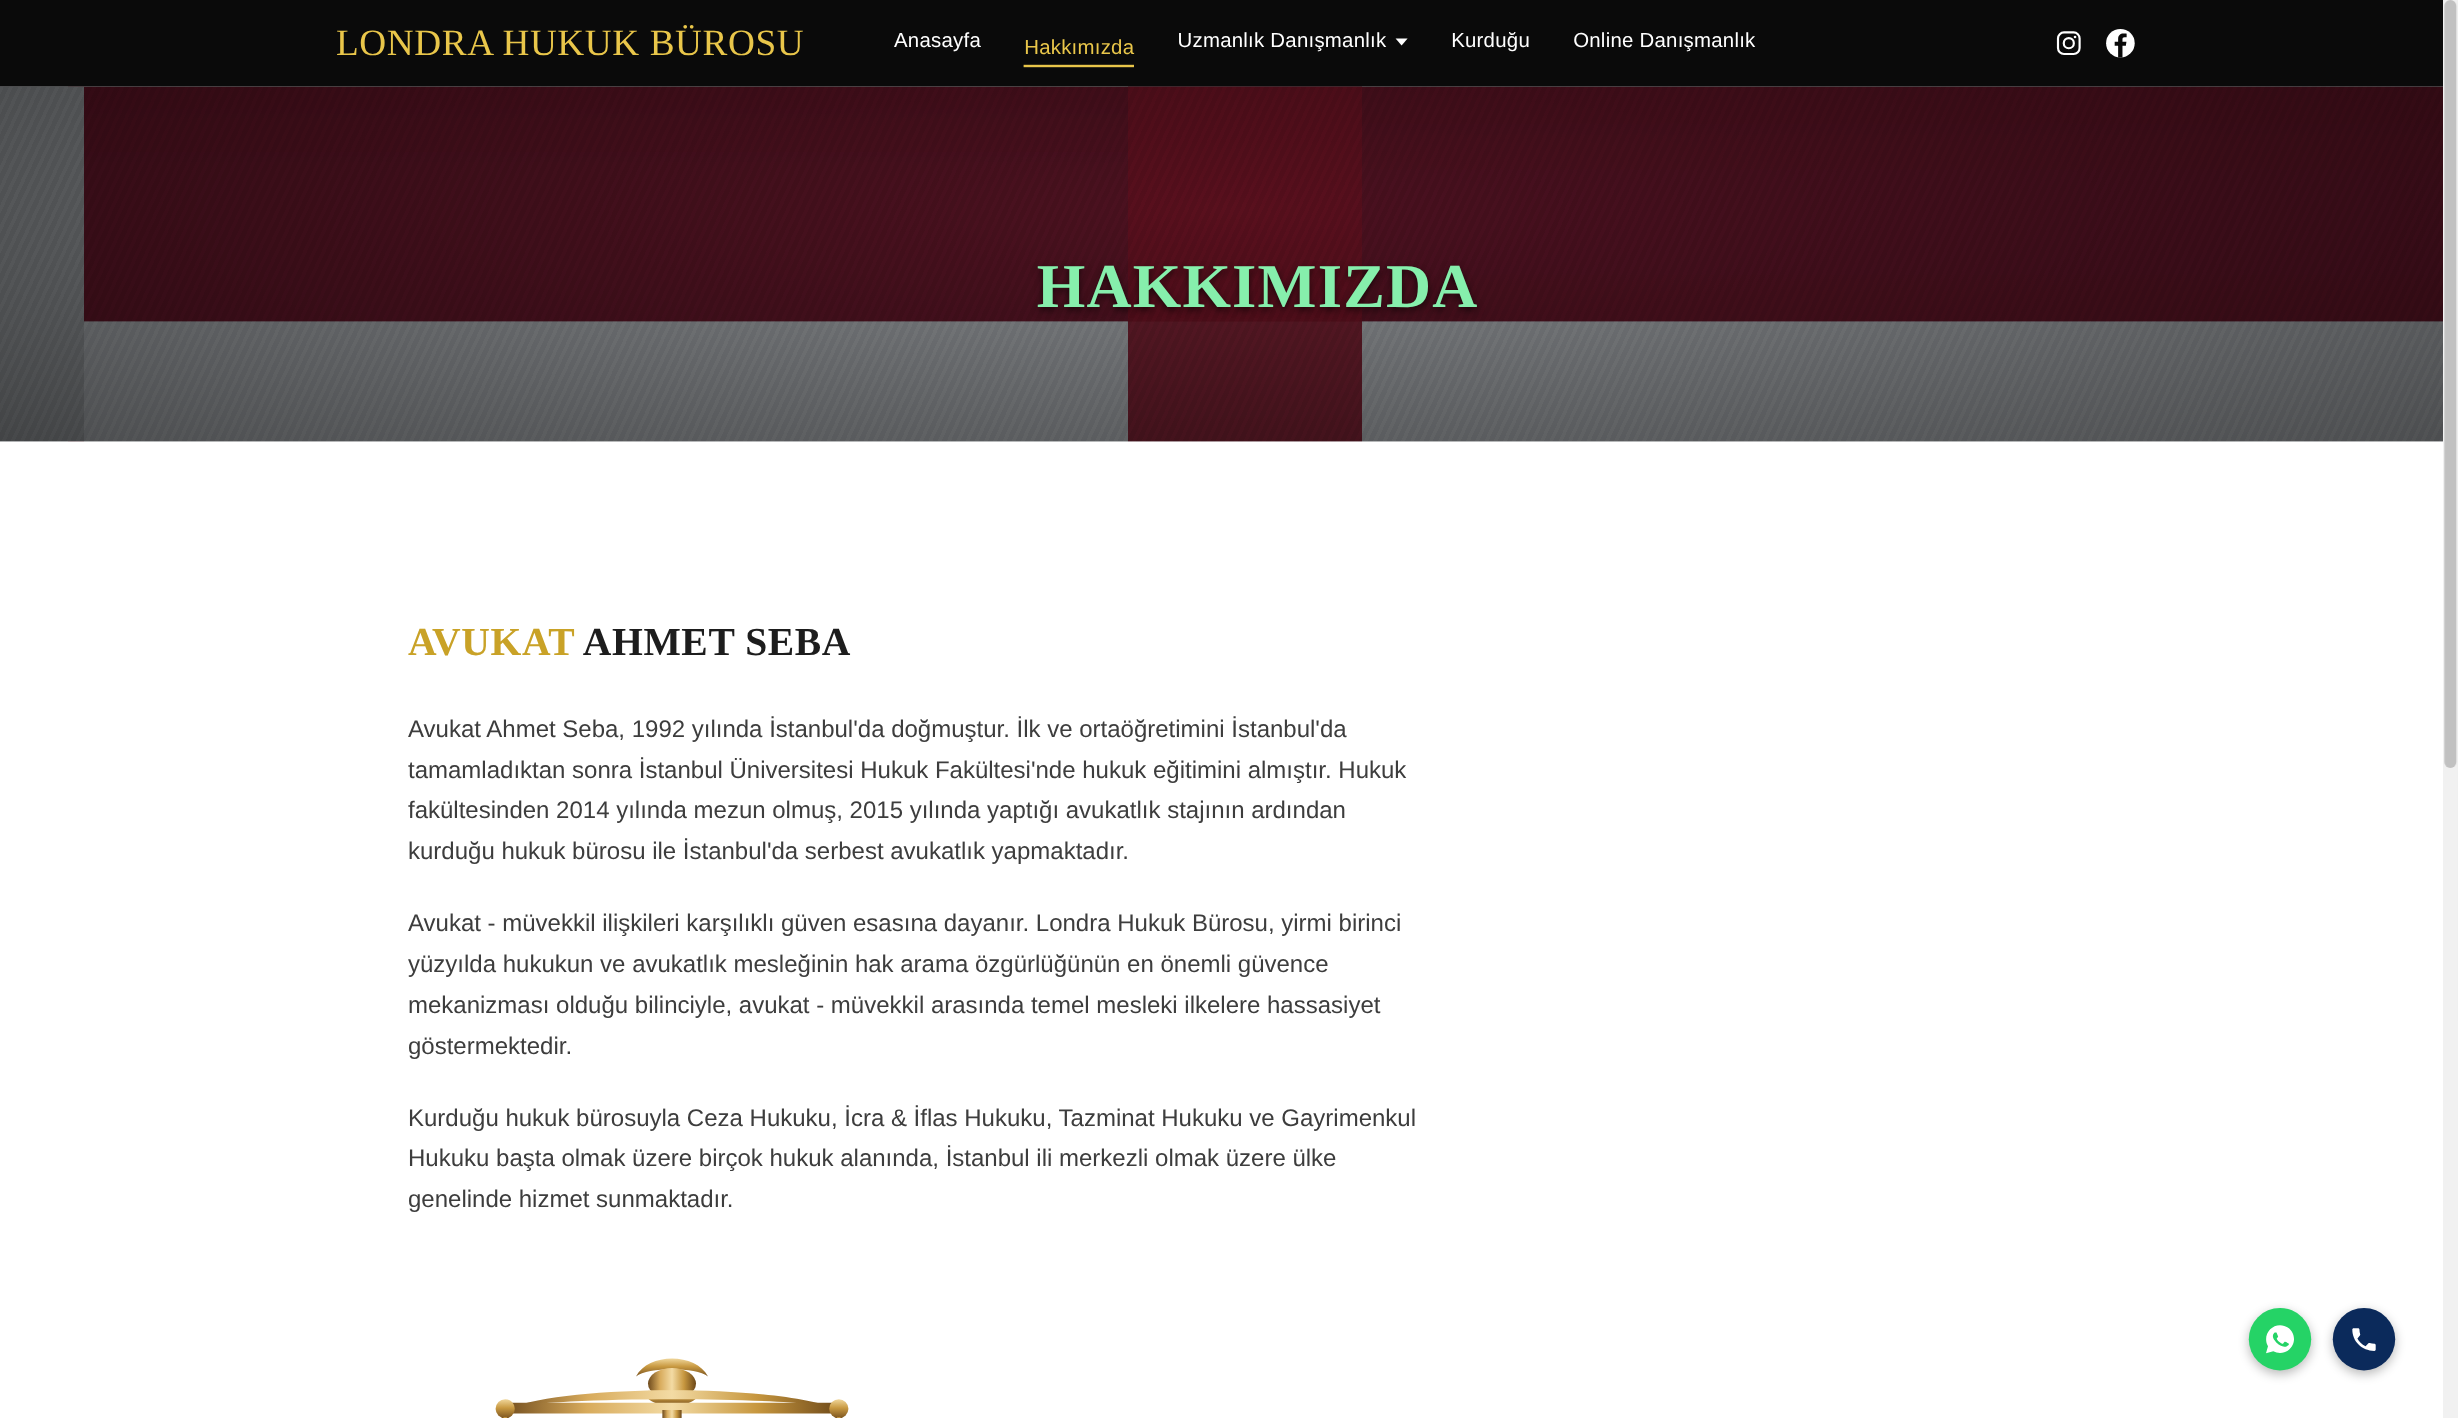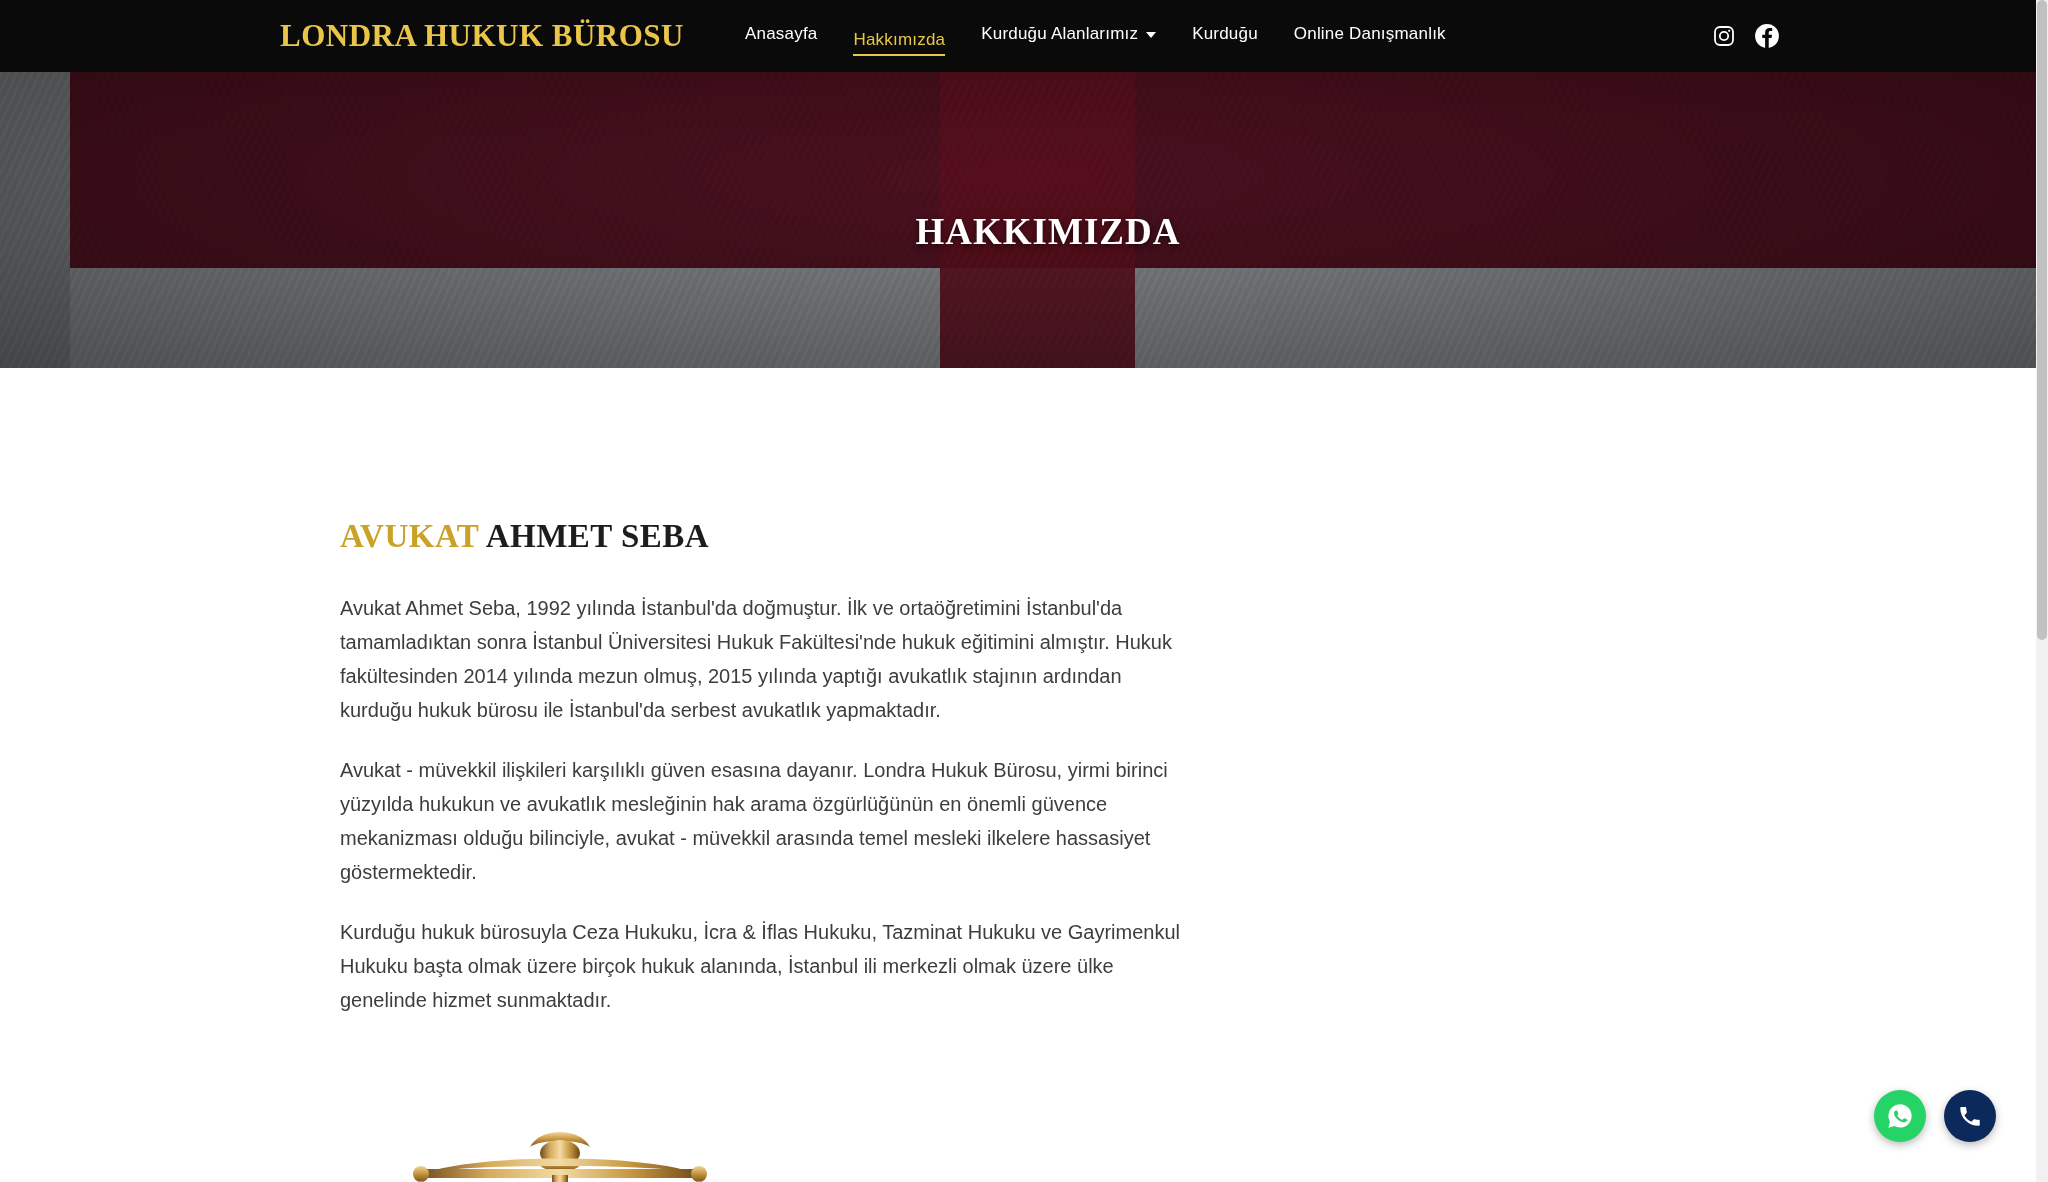--- a/index.html
+++ b/index.html
@@ -20,21 +20,21 @@
     display: flex;
     align-items: center;
     z-index: 20;
   }
   .brand {
     position: absolute;
     left: 280px;
     top: 50%;
     transform: translateY(-50%);
     font-family: "Liberation Serif", serif;
-    font-weight: bold;
+    font-weight: normal;
     font-size: 31px;
     letter-spacing: 0.5px;
     color: #e9c64a;
     white-space: nowrap;
   }
 
   .main-nav {
     position: absolute;
     left: 745px;
     top: 50%;
@@ -138,23 +138,23 @@
     position: absolute; inset: 0;
     background: radial-gradient(ellipse at 50% 35%, rgba(0,0,0,0.08), rgba(0,0,0,0.45));
   }
   .hero-title {
     position: absolute;
     left: 0; right: 0;
     top: 138px;
     text-align: center;
     font-family: "Liberation Serif", serif;
     font-weight: bold;
-    font-size: 37px;
+    font-size: 52px;
     letter-spacing: 1px;
-    color: #ffffff;
+    color: #86efac;
     text-shadow: 0 2px 6px rgba(0,0,0,0.6);
     margin-left: 48px;
   }
 
   
   .content {
     position: relative;
     width: 100%;
     height: calc(1182px - 72px - 296px);
     background: #ffffff;
@@ -243,21 +243,21 @@
   <div class="brand">LONDRA HUKUK BÜROSU</div>
 
   <nav class="main-nav">
     <div class="nav-item">
       <span>Anasayfa</span>
     </div>
     <div class="nav-item active">
       <span>Hakkımızda</span>
     </div>
     <div class="nav-item">
-      <span>Kurduğu Alanlarımız</span>
+      <span>Uzmanlık Danışmanlık</span>
       <span class="caret"></span>
     </div>
     <div class="nav-item">
       <span>Kurduğu</span>
     </div>
     <div class="nav-item">
       <span>Online Danışmanlık</span>
     </div>
   </nav>
 

